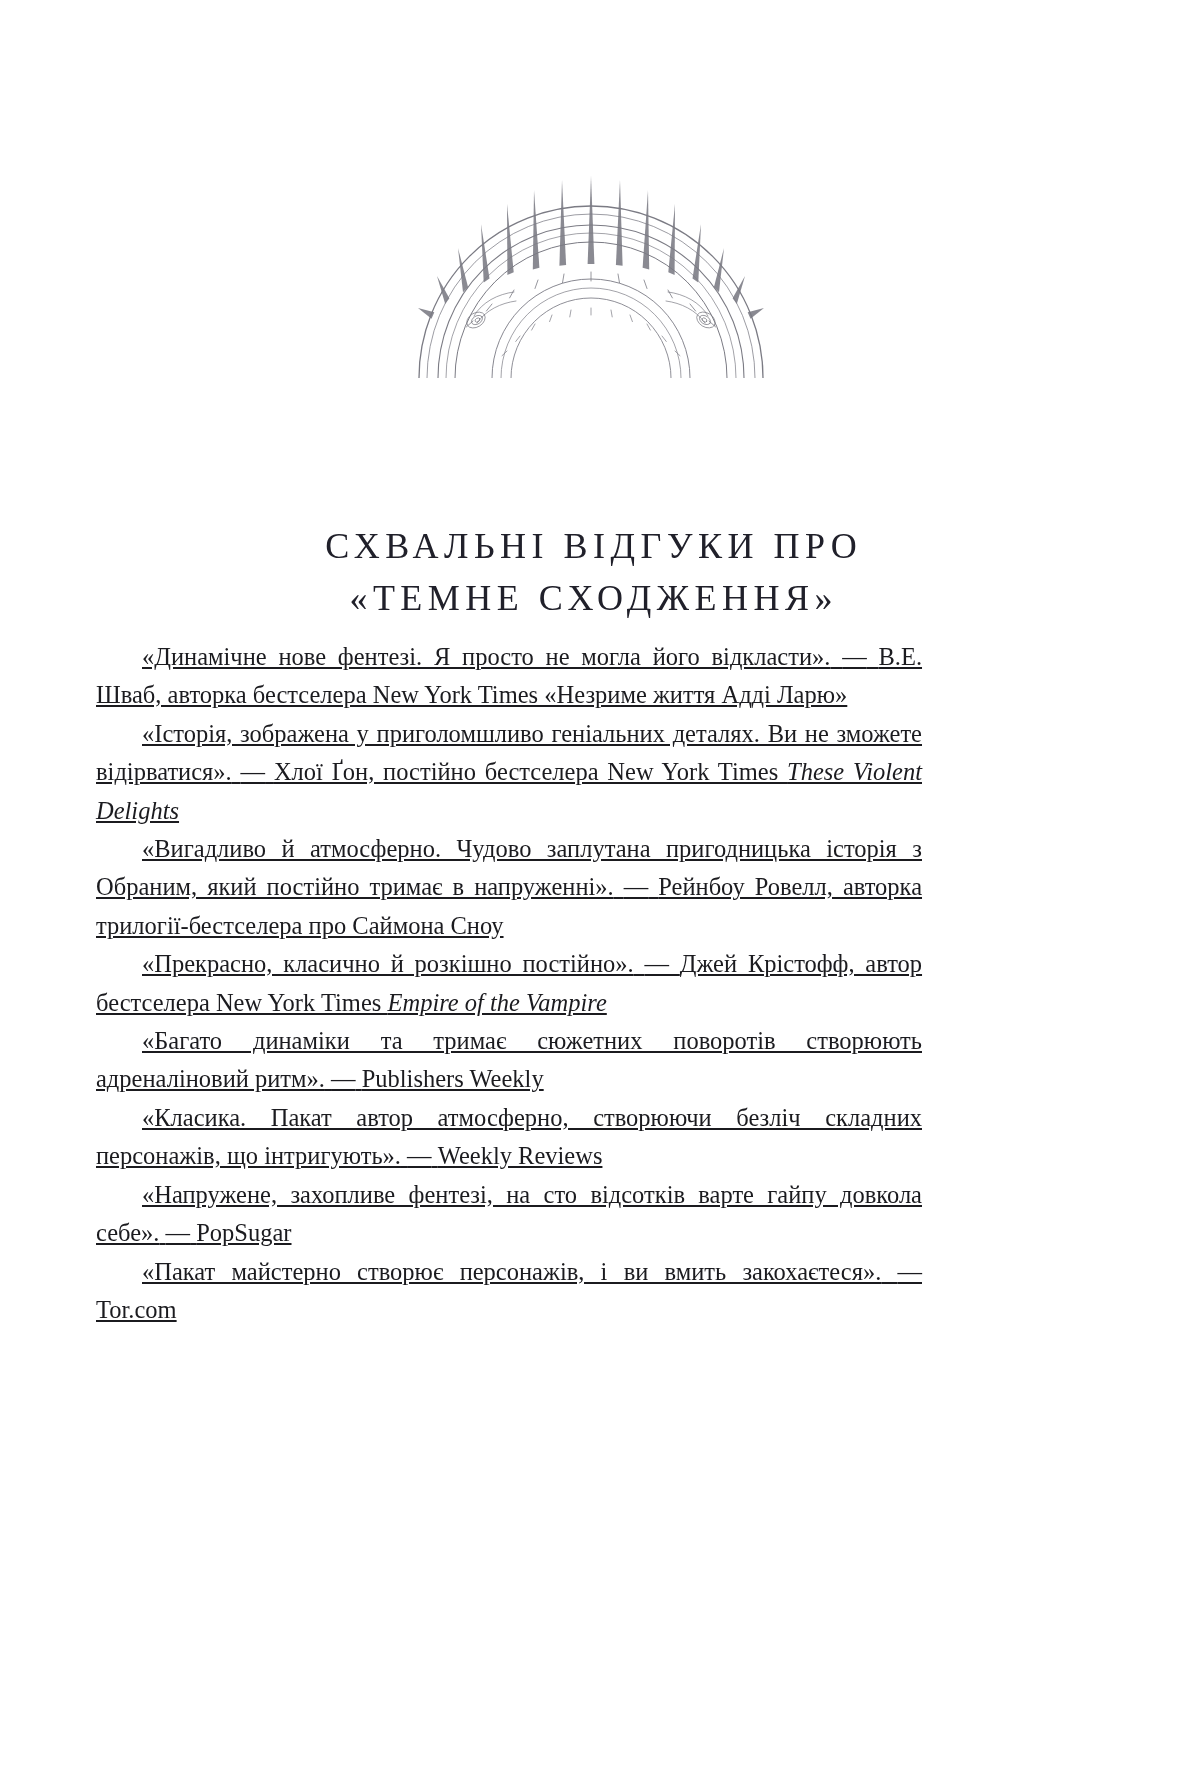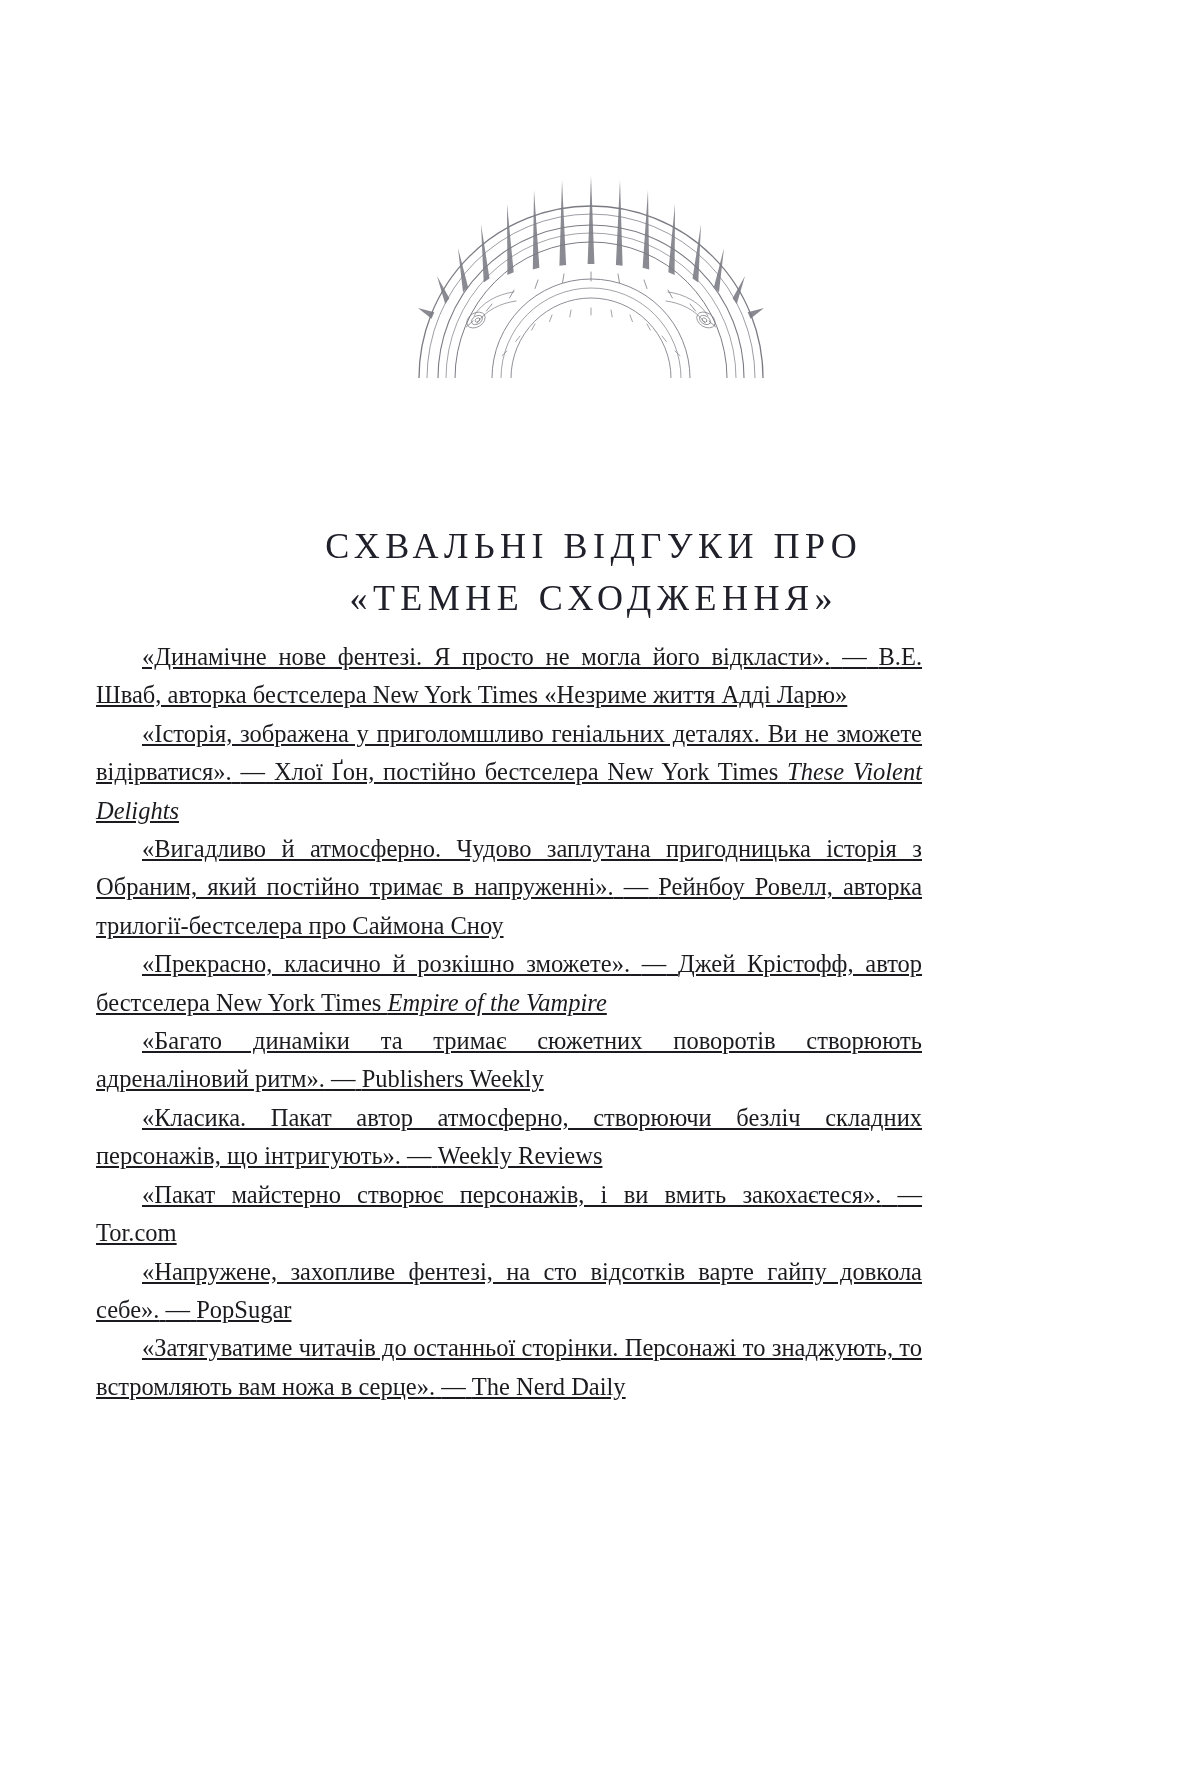--- a/index.html
+++ b/index.html
@@ -174,21 +174,20 @@
 
   <div class="heading">
     <span class="heading-line">СХВАЛЬНІ ВІДГУКИ ПРО</span>
     <span class="heading-line">«ТЕМНЕ СХОДЖЕННЯ»</span>
   </div>
 
   <div class="blurbs" id="blurb-list">
       <p class="blurb"><span>«Динамічне нове фентезі. Я просто не могла його відкласти».</span> <span>—</span> <span>В.Е. Шваб, авторка бестселера New York Times «Незриме життя Адді Ларю»</span></p>
       <p class="blurb"><span>«Історія, зображена у приголомшливо геніальних деталях. Ви не зможете відірватися».</span> <span>—</span> <span>Хлої Ґон, постійно бестселера New York Times </span><em>These Violent Delights</em></p>
       <p class="blurb"><span>«Вигадливо й атмосферно. Чудово заплутана пригодницька історія з Обраним, який постійно тримає в напруженні».</span> <span>—</span> <span>Рейнбоу Ровелл, авторка трилогії-бестселера про Саймона Сноу</span></p>
-      <p class="blurb"><span>«Прекрасно, класично й розкішно зможете».</span> <span>—</span> <span>Джей Крістофф, автор бестселера New York Times </span><em>Empire of the Vampire</em></p>
+      <p class="blurb"><span>«Прекрасно, класично й розкішно постійно».</span> <span>—</span> <span>Джей Крістофф, автор бестселера New York Times </span><em>Empire of the Vampire</em></p>
       <p class="blurb"><span>«Багато динаміки та тримає сюжетних поворотів створюють адреналіновий ритм».</span> <span>—</span> <span>Publishers Weekly</span></p>
       <p class="blurb"><span>«Класика. Пакат автор атмосферно, створюючи безліч складних персонажів, що інтригують».</span> <span>—</span> <span>Weekly Reviews</span></p>
+      <p class="blurb"><span>«Напружене, захопливе фентезі, на сто відсотків варте гайпу довкола себе».</span> <span>—</span> <span>PopSugar</span></p>
       <p class="blurb"><span>«Пакат майстерно створює персонажів, і ви вмить закохаєтеся».</span> <span>—</span> <span>Tor.com</span></p>
-      <p class="blurb"><span>«Напружене, захопливе фентезі, на сто відсотків варте гайпу довкола себе».</span> <span>—</span> <span>PopSugar</span></p>
-      <p class="blurb"><span>«Затягуватиме читачів до останньої сторінки. Персонажі то знаджують, то встромляють вам ножа в серце».</span> <span>—</span> <span>The Nerd Daily</span></p>
     </div>
 
 </div>
 
 </body></html>

